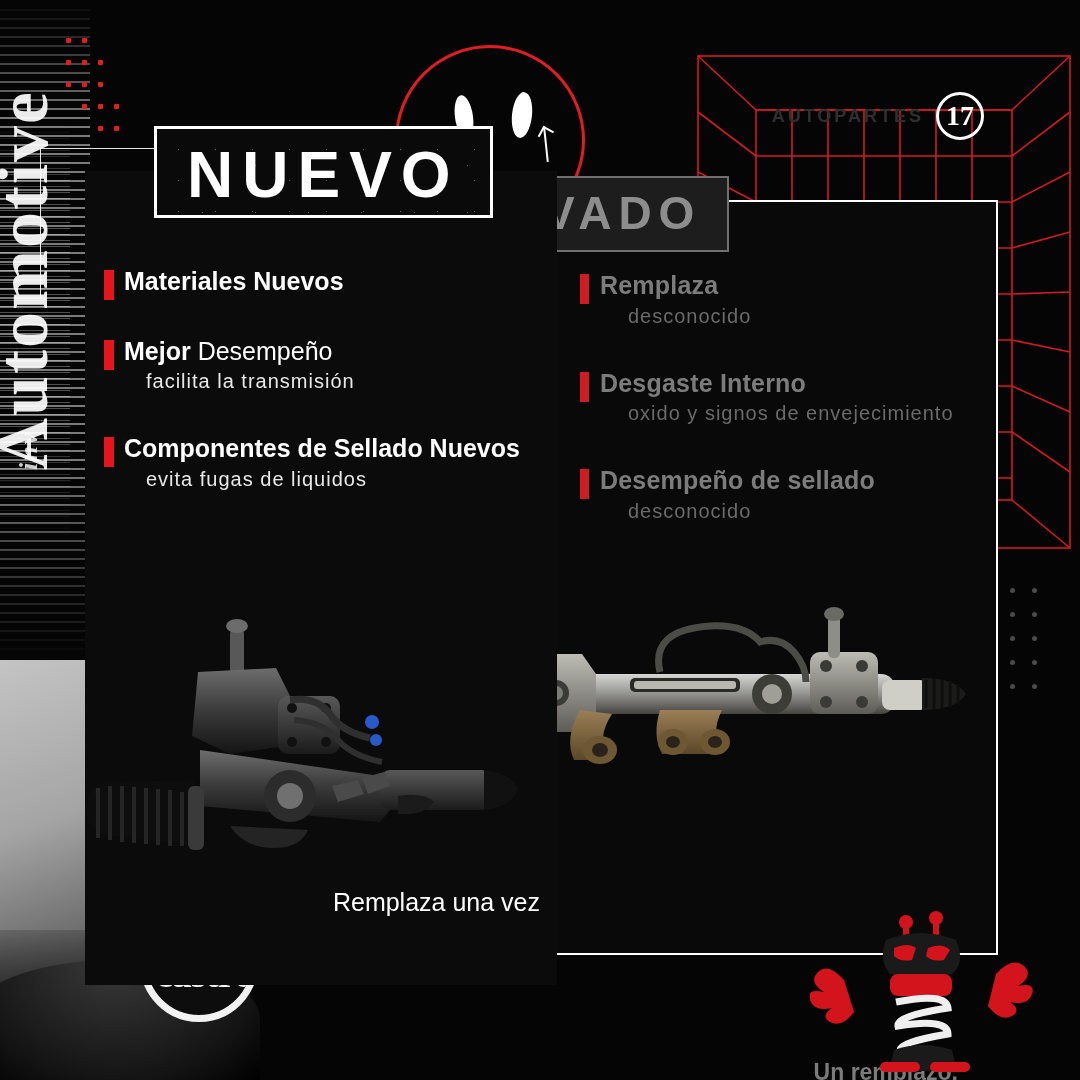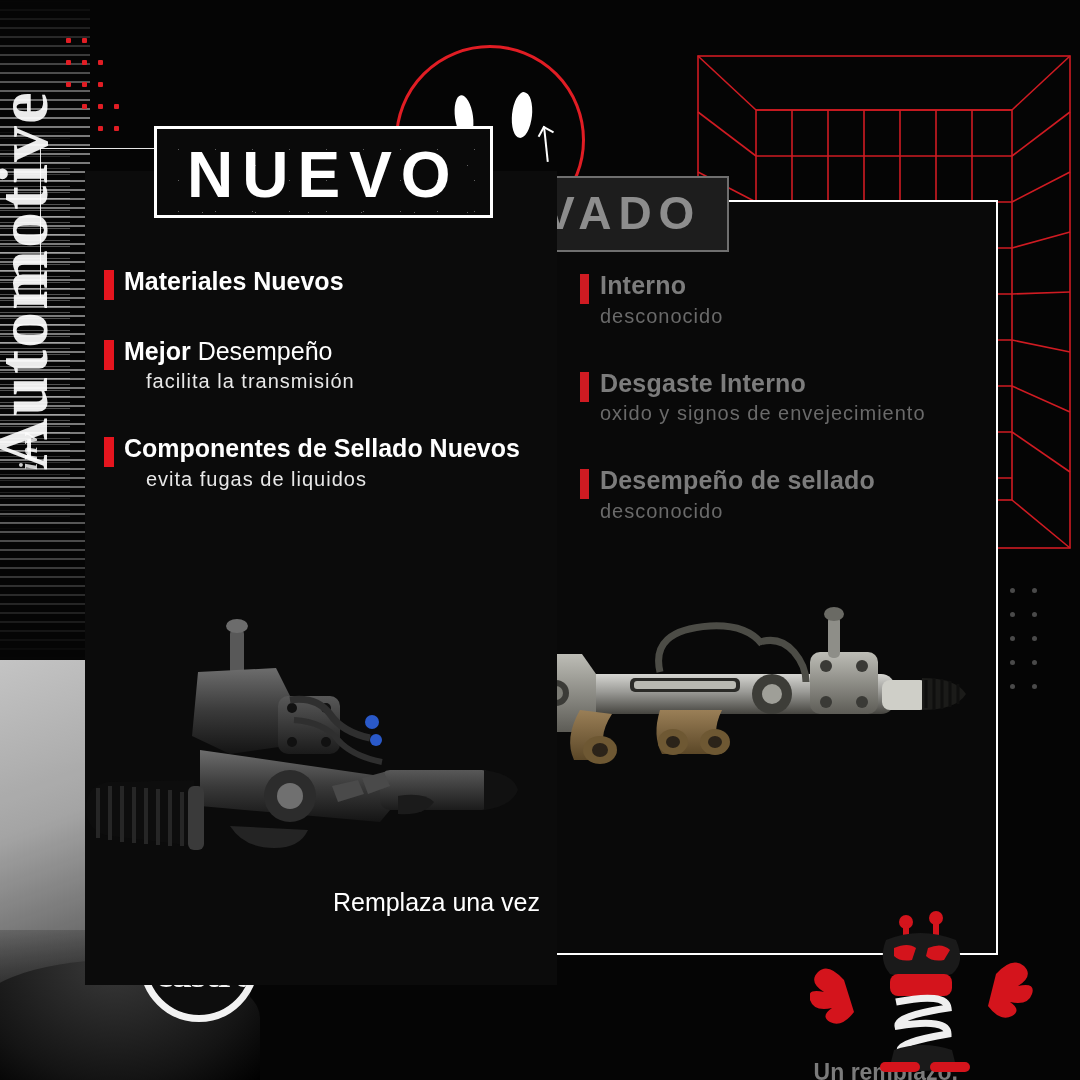--- a/index.html
+++ b/index.html
@@ -169,21 +169,21 @@
   .ren-list { position: absolute; left: 580px; top: 272px; width: 410px; }
   .ren-item { margin-bottom: 42px; position: relative; padding-left: 20px; }
   .ren-item .bar {
     position: absolute; left: 0; top: 2px; width: 9px; height: 30px; background: #cf1b22;
   }
   .ren-item .h {
     font-size: 25px; font-weight: 700; color: #7c7c7c; line-height: 1.1;
     letter-spacing: .2px;
   }
   .ren-item .s {
-    margin-top: 5px; margin-left: 0;
+    margin-top: 5px; margin-left: 28px;
     font-size: 20px; color: #6a6a6a; letter-spacing: 1px;
     font-family: "Liberation Sans", sans-serif;
   }
 
   .ren-foot {
     position: absolute; right: 38px; top: 855px; width: 360px;
     text-align: right; color: #7b7b7b;
     font-size: 23px; font-weight: 700; line-height: 1.35;
   }
 
@@ -339,20 +339,24 @@
         <line x1="376" y1="120" x2="318" y2="150"></line>
         <line x1="376" y1="180" x2="318" y2="196"></line>
         <line x1="376" y1="240" x2="318" y2="242"></line>
         <line x1="376" y1="300" x2="318" y2="288"></line>
         <line x1="376" y1="360" x2="318" y2="334"></line>
         <line x1="376" y1="420" x2="318" y2="380"></line>
       </g>
     </svg>
   </div>
 
+  <div class="autopartes-badge">
+    <div class="txt">AUTOPARTES</div>
+    <div class="num">17</div>
+  </div>
 
   <div class="panel-renovado">
     <div class="photo">
       <svg class="art" viewBox="0 0 480 230">
         <defs>
           <linearGradient id="steelA" x1="0" y1="0" x2="0" y2="1">
             <stop offset="0" stop-color="#d6d6d2"></stop>
             <stop offset="0.45" stop-color="#9a9a96"></stop>
             <stop offset="1" stop-color="#45443f"></stop>
           </linearGradient>
@@ -409,21 +413,21 @@
     </div>
   </div>
 
   <div class="ren-title-wrap">
     <div class="ren-title">RENOVADO</div>
   </div>
 
   <div class="ren-list">
     <div class="ren-item">
       <div class="bar"></div>
-      <div class="h">Interno</div>
+      <div class="h">Remplaza</div>
       <div class="s">desconocido</div>
     </div>
     <div class="ren-item">
       <div class="bar"></div>
       <div class="h">Desgaste Interno</div>
       <div class="s">oxido y signos de envejecimiento</div>
     </div>
     <div class="ren-item">
       <div class="bar"></div>
       <div class="h">Desempeño de sellado</div>

